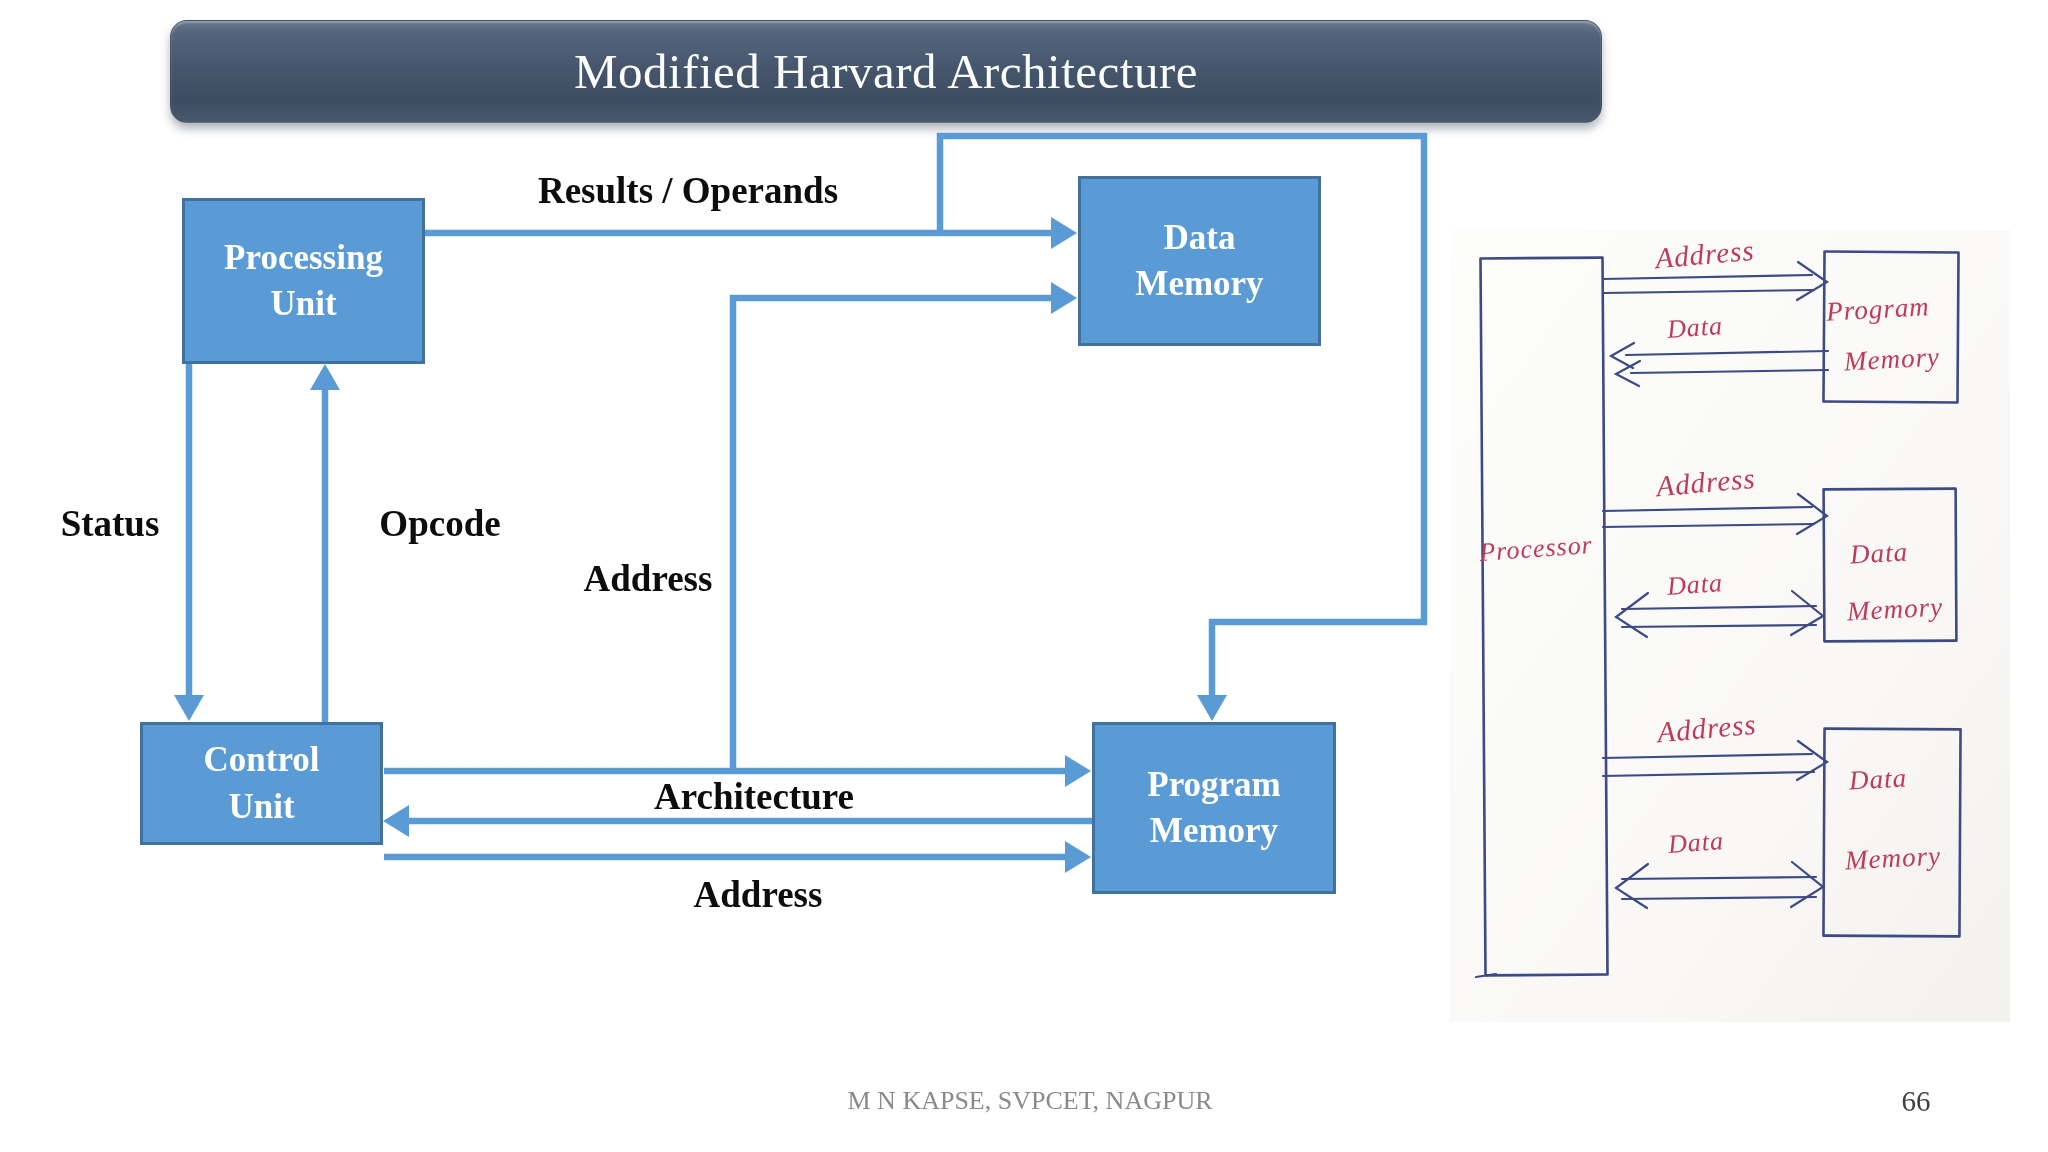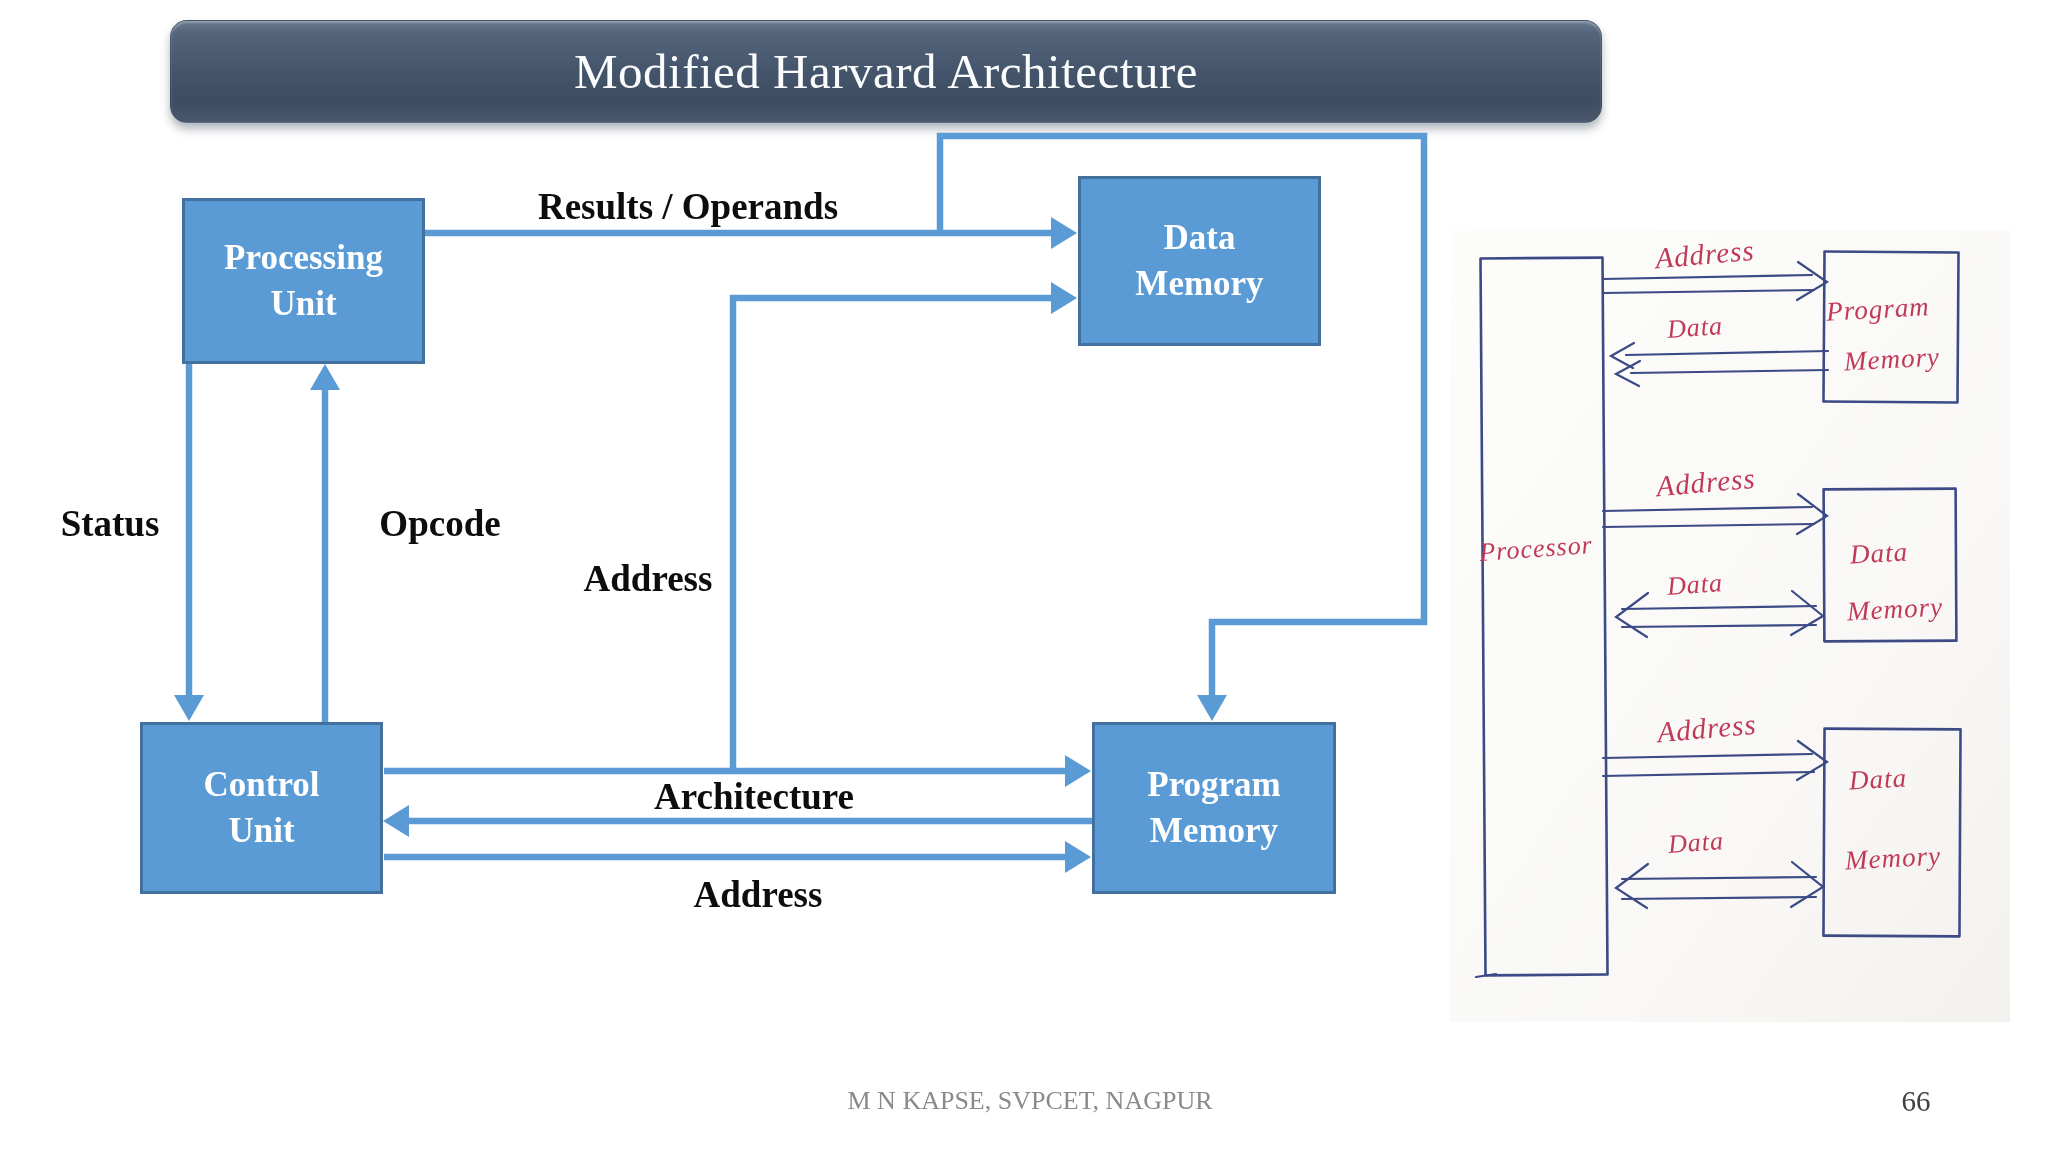--- a/index.html
+++ b/index.html
@@ -11,21 +11,21 @@
     border:1px solid #31405233;
     box-shadow:0 6px 10px rgba(60,72,90,0.40), inset 0 2px 2px rgba(255,255,255,0.28);
     display:flex;align-items:center;justify-content:center;}
   .title-text{color:#fbfcfd;font-size:49px;letter-spacing:0.5px;}
   
   .box{position:absolute;background:#5b9bd5;border:3px solid #41719c;box-sizing:border-box;
     display:flex;flex-direction:column;align-items:center;justify-content:center;
     color:#ffffff;font-weight:bold;font-size:35px;line-height:1.32;text-align:center;}
   #box-pu{left:140px;top:198px;width:243px;height:166px;margin-left:42px;}
   #box-dm{left:1078px;top:176px;width:243px;height:170px;}
-  #box-cu{left:140px;top:722px;width:243px;height:172px;}
+  #box-cu{left:140px;top:722px;width:243px;height:123px;}
   #box-pm{left:1092px;top:722px;width:244px;height:172px;}
   
   .edge-label{position:absolute;transform:translate(-50%,-50%);white-space:nowrap;
     color:#0d0d0d;font-weight:bold;font-size:37px;}
   
   .layer{position:absolute;left:0;top:0;}
   .c{stroke:#5b9bd5;stroke-width:6.5;fill:none;}
   .hd{fill:#5b9bd5;stroke:none;}
   
   .sketch{position:absolute;left:1450px;top:230px;}
@@ -86,21 +86,21 @@
   </div>
   <div class="box" id="box-cu">
     <span>Control</span>
     <span>Unit</span>
   </div>
   <div class="box" id="box-pm">
     <span>Program</span>
     <span>Memory</span>
   </div>
 
-  <div class="edge-label" style="left:688px;top:206px;">Results / Operands</div>
+  <div class="edge-label" style="left:688px;top:190px;">Results / Operands</div>
   <div class="edge-label" style="left:110px;top:523px;">Status</div>
   <div class="edge-label" style="left:424px;top:523px;margin-left:16px;">Opcode</div>
   <div class="edge-label" style="left:648px;top:578px;">Address</div>
   <div class="edge-label" style="left:754px;top:796px;">Architecture</div>
   <div class="edge-label" style="left:758px;top:894px;">Address</div>
 
   <svg class="sketch" width="560" height="810" viewBox="0 0 560 810">
     <defs>
       <linearGradient id="paperg" x1="0" y1="0" x2="1" y2="1">
         <stop offset="0" stop-color="#fdfdfc"></stop>

